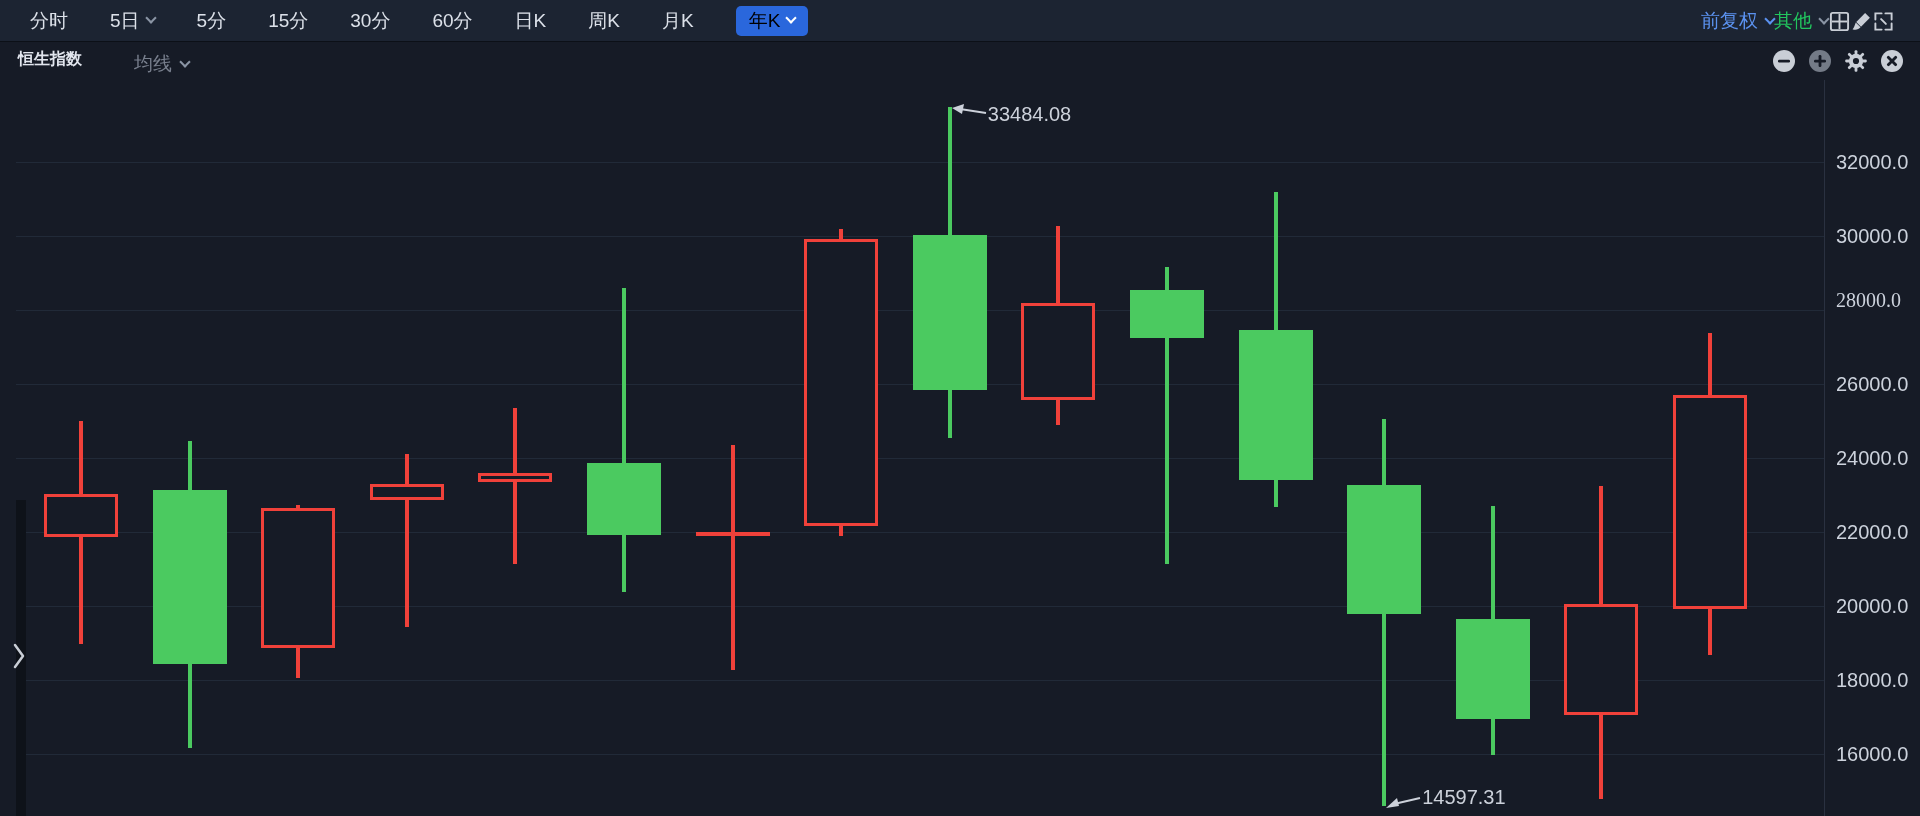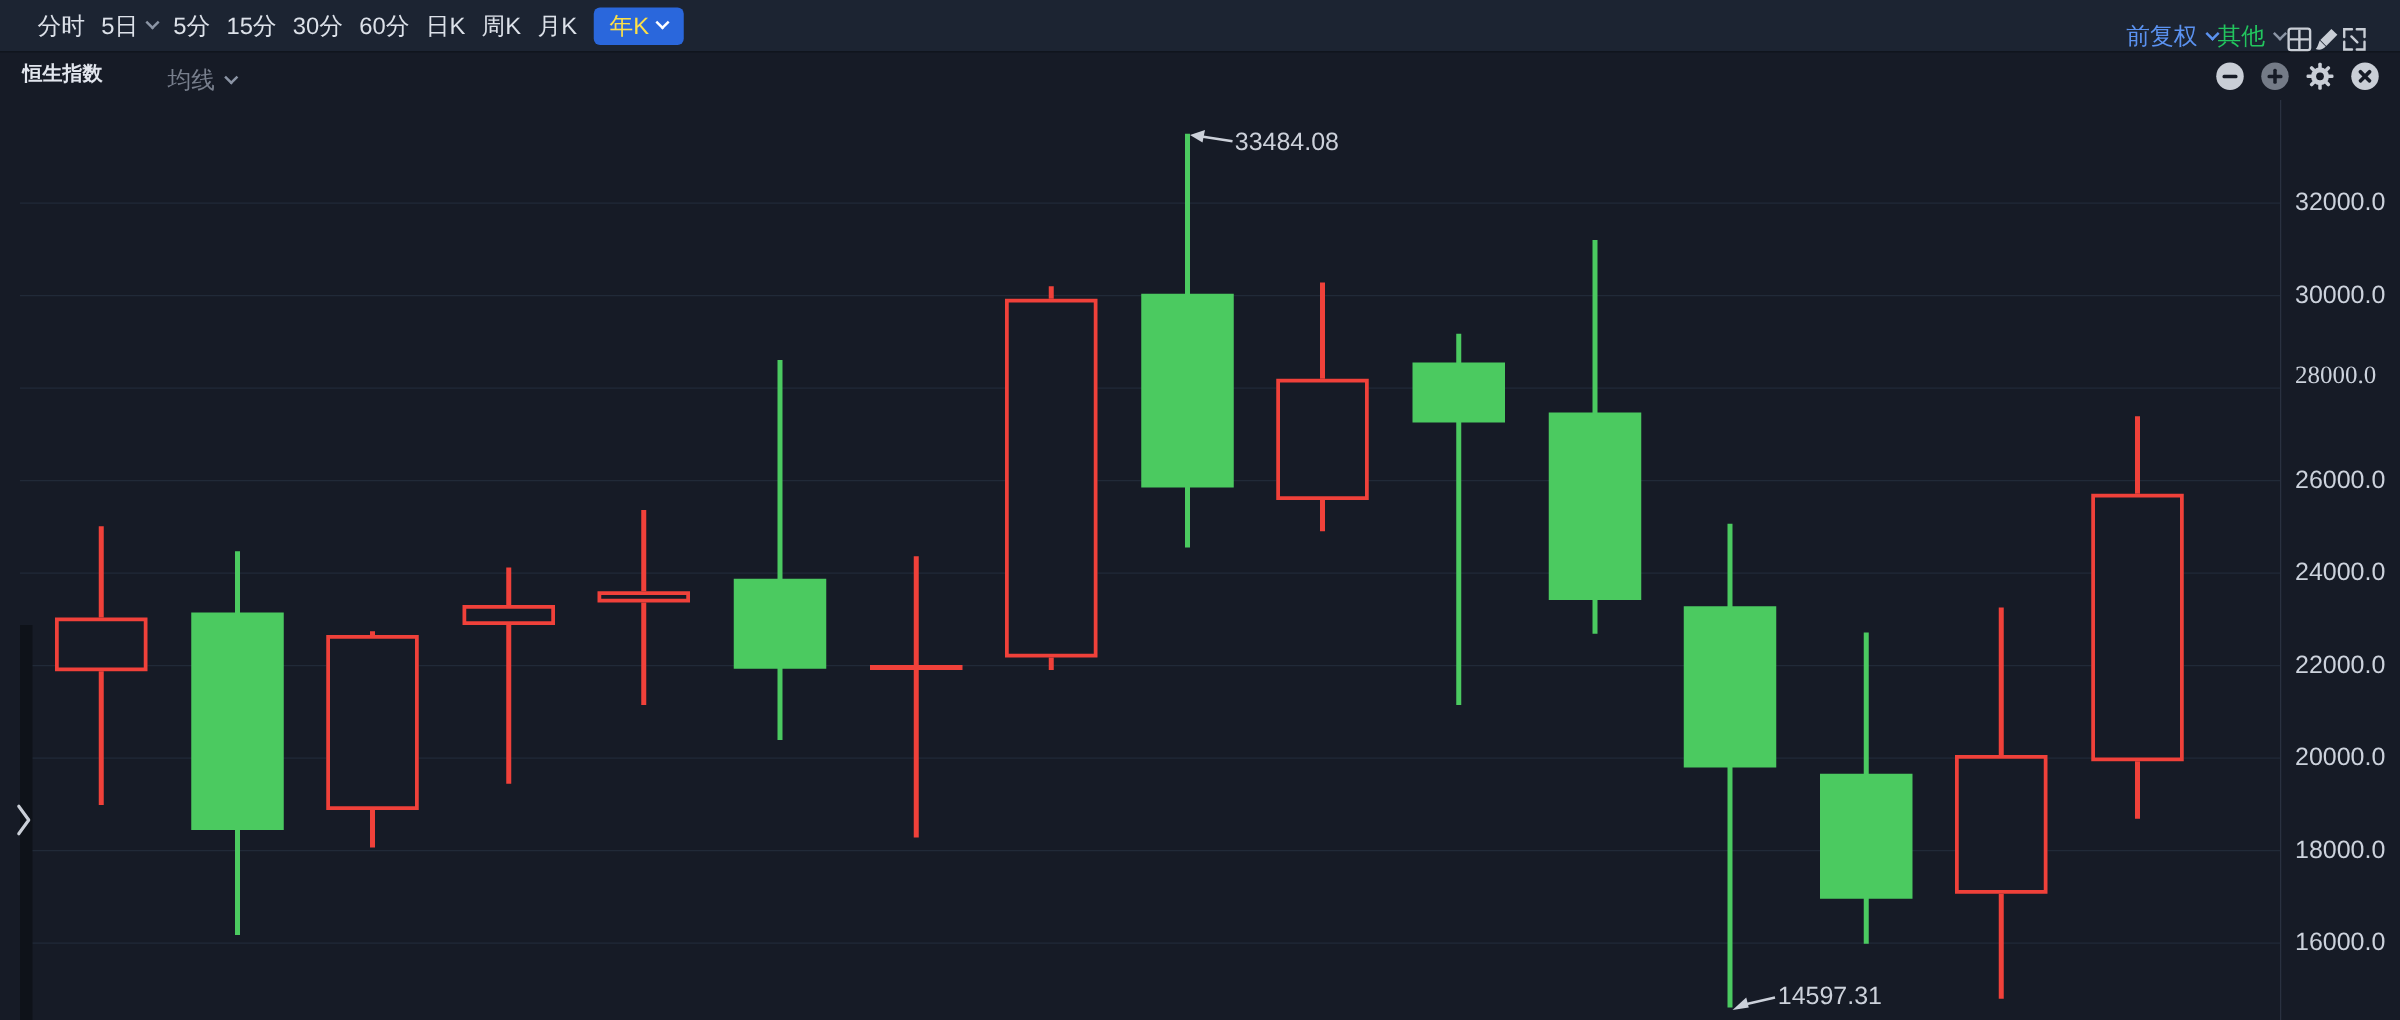--- a/index.html
+++ b/index.html
@@ -9,37 +9,37 @@
     background:#161b26;
     font-family:"Liberation Sans","DejaVu Sans",sans-serif;
     -webkit-font-smoothing:antialiased;
   }
   
   #bar1{
     position:absolute;left:0;top:0;width:1920px;height:42px;
     background:#1c2432;border-bottom:1px solid #0c1017;
     display:flex;align-items:center;
   }
-  #periods{display:flex;align-items:center;gap:13px;padding-left:30px;}
+  #periods{display:flex;align-items:center;gap:42px;padding-left:30px;}
   .p-item{
     display:flex;align-items:center;gap:7px;
     color:#dce1e9;font-size:19px;cursor:pointer;white-space:nowrap;
   }
   .p-item.active{
-    background:#2a67dc;color:#fde047;border-radius:5px;
+    background:#2a67dc;color:#000000;border-radius:5px;
     padding:4px 13px;height:30px;
   }
   .caret{
     width:8px;height:8px;border-right:2px solid #8b95a5;border-bottom:2px solid #8b95a5;
     transform:rotate(45deg);margin-top:-5px;flex:0 0 auto;
   }
   .p-item.active .caret{border-color:#ffffff;}
   #bar1-right{
     position:absolute;right:26px;top:0;height:42px;
-    display:flex;align-items:flex-end;
+    display:flex;align-items:center;
   }
   .tb-link{display:flex;align-items:center;gap:8px;font-size:19px;cursor:pointer;}
   .tb-link.blue{color:#5b92f0;}
   .tb-link.gray{color:#22c55e;}
   .tb-icon{width:22px;height:22px;display:flex;align-items:center;justify-content:center;cursor:pointer;}
   
   #bar2{position:absolute;left:0;top:42px;width:1920px;height:38px;}
   #symbol-title{position:absolute;left:18px;top:7px;font-size:16px;font-weight:bold;color:#e2e6ee;}
   #ma-dd{position:absolute;left:134px;top:9px;display:flex;align-items:center;gap:9px;color:#787f8d;font-size:19px;cursor:pointer;}
   #chart-controls{position:absolute;right:16px;top:7px;display:flex;align-items:center;gap:12px;}

